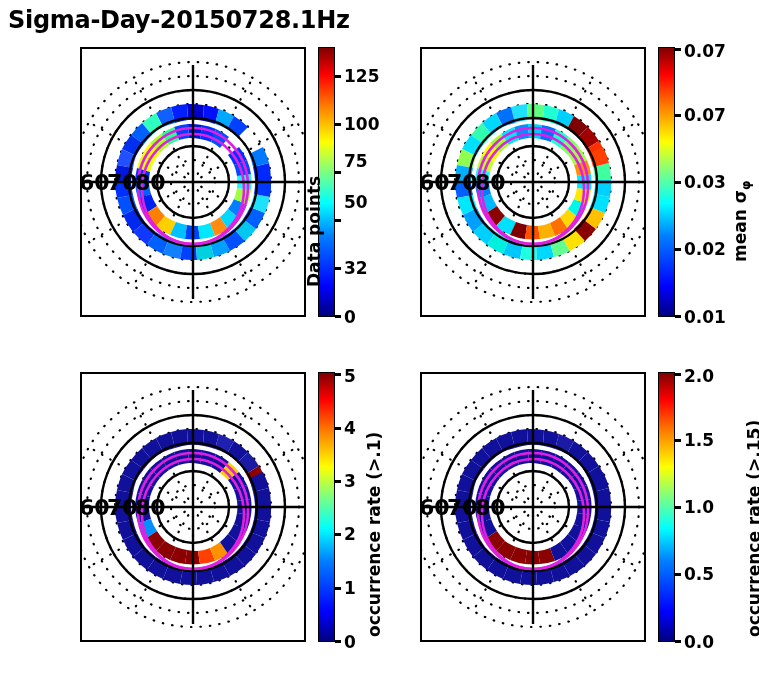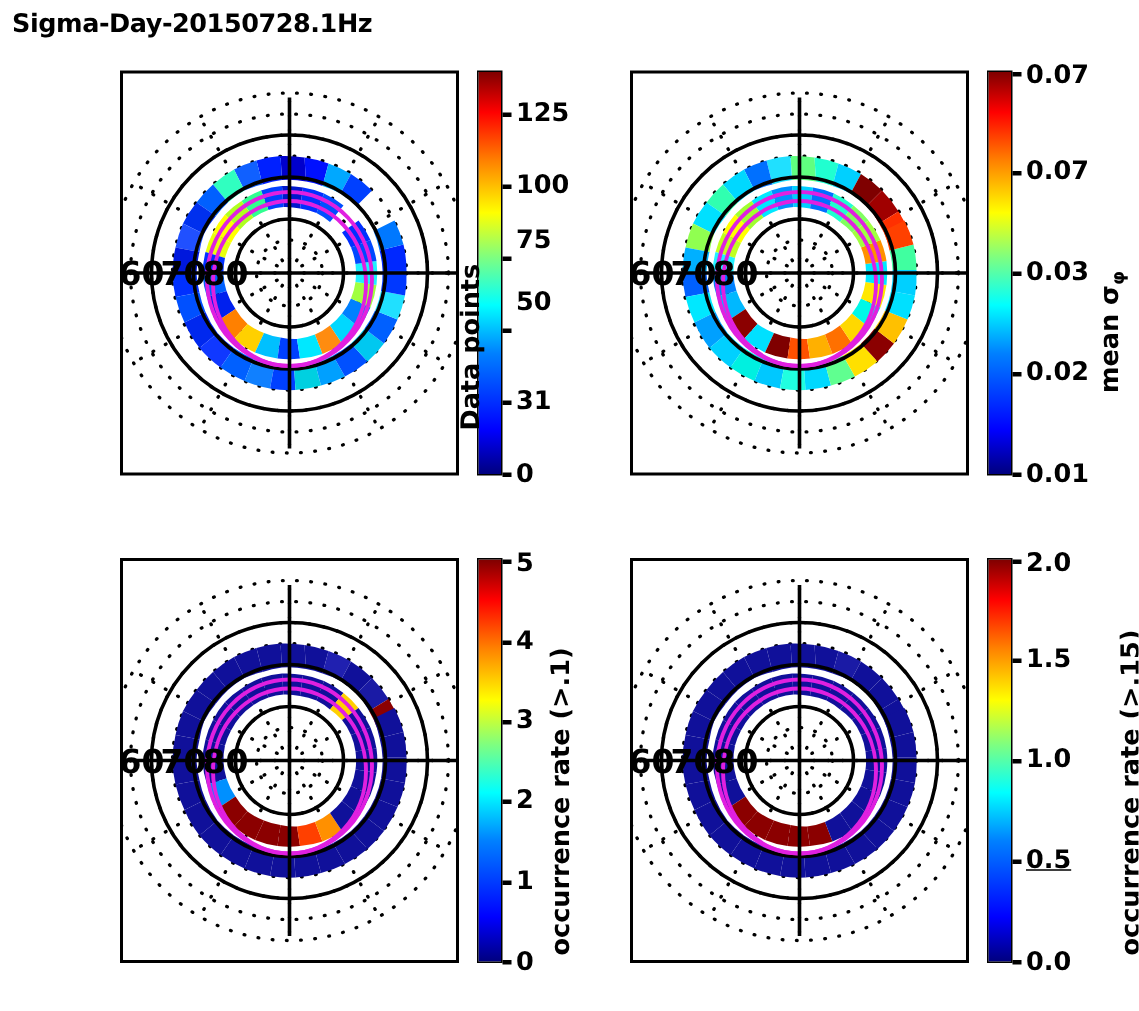--- a/index.html
+++ b/index.html
@@ -1,21 +1,21 @@
 <!DOCTYPE html>
 <html><head>
 <meta charset="utf-8">
 <style>
   html,body{margin:0;padding:0;background:#ffffff;}
   body{width:759px;height:674px;position:relative;overflow:hidden;
        font-family:"DejaVu Sans","Liberation Sans",sans-serif;}
 
   #page-title{
     position:absolute; left:8px; top:6px;
-    font-size:17px; font-weight:bold; color:#000;
+    font-size:24px; font-weight:bold; color:#000;
     letter-spacing:-0.3px; white-space:nowrap;text-align:right;
   }
 
   .panel{position:absolute;}
 
   .axes-box{
     position:absolute; left:0; top:0;
     border:2px solid #000; background:#fff;
     box-sizing:border-box;
   }
@@ -180,21 +180,21 @@
 
 <div class="cbar-wrap" style="left:318px; top:47px; width:17px; height:270px;">
   <div class="cbar"></div>
   <div class="cbar-tick" style="top:268px;"></div>
   <div class="cbar-tick" style="top:220px;"></div>
   <div class="cbar-tick" style="top:172px;"></div>
   <div class="cbar-tick" style="top:124px;"></div>
   <div class="cbar-tick" style="top:76px;"></div>
   <div class="cbar-tick" style="top:28px;"></div>
   <div class="cbar-ticklabel" style="top:270px;">0</div>
-  <div class="cbar-ticklabel" style="top:221px;">31</div>
+  <div class="cbar-ticklabel" style="top:221px;">32</div>
   <div class="cbar-ticklabel" style="top:155px;">50</div>
   <div class="cbar-ticklabel" style="top:114px;">75</div>
   <div class="cbar-ticklabel" style="top:77px;">100</div>
   <div class="cbar-ticklabel" style="top:29px;">125</div>
   <div class="cbar-title" style="left:-14px; top:240px;">Data points</div>
 </div>
 
 <div class="panel" style="left:420px; top:47px; width:226px; height:270px;">
   <div class="axes-box" style="width:226px; height:270px;"></div>
   <svg class="polar-svg" width="226" height="270" viewBox="0 0 226 270">
@@ -578,18 +578,18 @@
 </div>
 
 <div class="cbar-wrap" style="left:658px; top:372px; width:17px; height:270px;">
   <div class="cbar"></div>
   <div class="cbar-tick" style="top:268px;"></div>
   <div class="cbar-tick" style="top:201px;"></div>
   <div class="cbar-tick" style="top:134px;"></div>
   <div class="cbar-tick" style="top:67px;"></div>
   <div class="cbar-tick" style="top:1px;"></div>
   <div class="cbar-ticklabel" style="top:270px;">0.0</div>
-  <div class="cbar-ticklabel" style="top:202px;text-decoration:underline;">0.5</div>
+  <div class="cbar-ticklabel" style="top:202px;">0.5</div>
   <div class="cbar-ticklabel" style="top:135px;">1.0</div>
   <div class="cbar-ticklabel" style="top:68px;">1.5</div>
   <div class="cbar-ticklabel" style="top:4px;text-align:center;">2.0</div>
   <div class="cbar-title" style="left:86px; top:265px;">occurrence rate (&gt;.15)</div>
 </div>
 
 </body></html>

